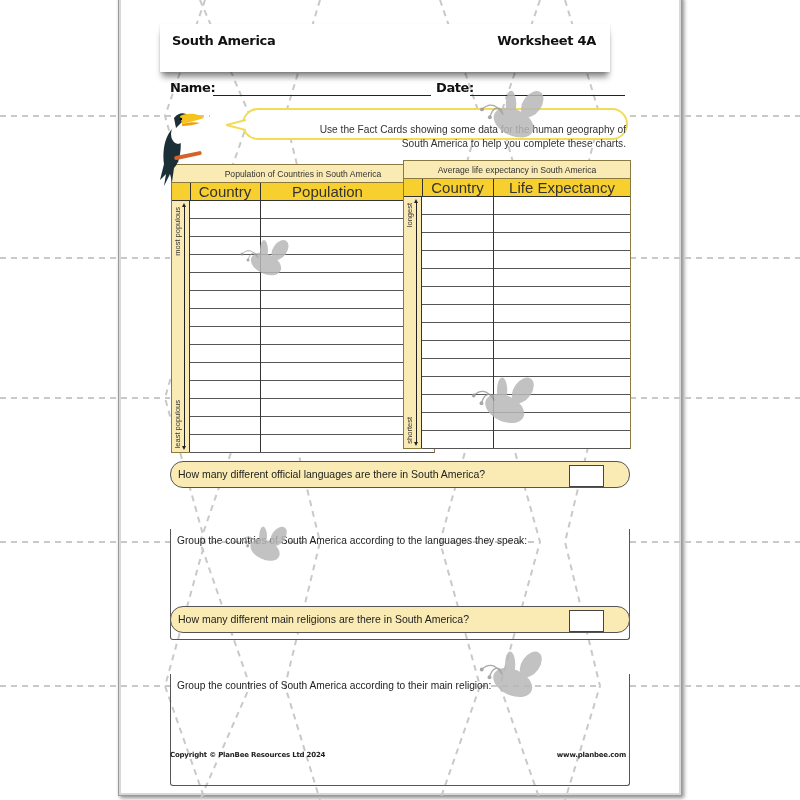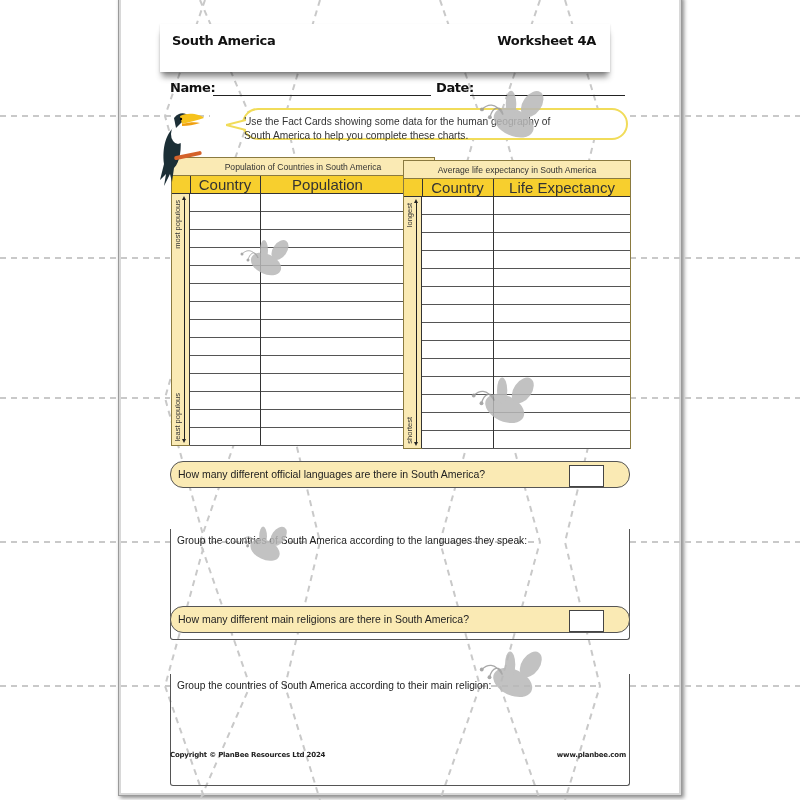--- a/index.html
+++ b/index.html
@@ -27,21 +27,21 @@
     .header-title { left: 12px; }
     .header-ws { right: 14px; }
 
     .name-row { position: absolute; left: 170px; top: 80px; width: 455px; height: 20px; z-index: 2; }
     .lbl { position: absolute; top: 0; font-weight: bold; font-size: 13px; letter-spacing: -0.4px; color: #111; }
     .line { position: absolute; top: 15px; height: 1px; background: #222; }
 
     .bubble {
       position: absolute; left: 242px; top: 108px; width: 386px; height: 32px;
       border: 2px solid #f1dc5a; border-radius: 20px; background: #fff; z-index: 2;
-      text-align: left; font-size: 10.2px; line-height: 14px; padding-top: 5px; color: #333;
+      text-align: right; font-size: 10.2px; line-height: 14px; padding-top: 13px; color: #333;
       font-family: "Liberation Sans", sans-serif;
     }
     .bubble-tail { position: absolute; left: 226px; top: 118px; width: 20px; height: 14px; z-index: 3; }
 
     .toucan { position: absolute; left: 156px; top: 108px; width: 60px; height: 78px; z-index: 4; }
 
     .table-wrap { position: absolute; z-index: 2; border: 1px solid #8a7a40; background: #fff; }
     .t-title {
       position: absolute; left: 0; top: 0; right: 0; height: 18px;
       background: #faeab4; border-bottom: 1px solid #8a7a40;
@@ -143,21 +143,21 @@
 </svg>
 
 <svg class="bubble-tail" viewBox="0 0 20 14">
   <path d="M20 2 L0 7 L20 12" fill="#fff" stroke="#f1dc5a" stroke-width="2"></path>
 </svg>
 <div class="bubble">
   <div>Use the Fact Cards showing some data for the human geography of</div>
   <div>South America to help you complete these charts.</div>
 </div>
 
-<div class="table-wrap" style="left:171px; top:157px; width:264px; height:289px;text-decoration:underline;">
+<div class="table-wrap" style="left:171px; top:164px; width:264px; height:289px;text-decoration:underline;">
   <div class="t-title">Population of Countries in South America</div>
   <div class="t-head">
     <span class="hc" style="left:18px; width:70px;">Country</span>
     <span class="hc" style="left:88px; width:135px;border-radius:8px;">Population</span>
     <div class="t-col" style="left:18px;"></div>
     <div class="t-col" style="left:88px;"></div>
   </div>
   <div class="t-side">
     <span class="side-top">most populous</span>
     <span class="side-bot">least populous</span>

